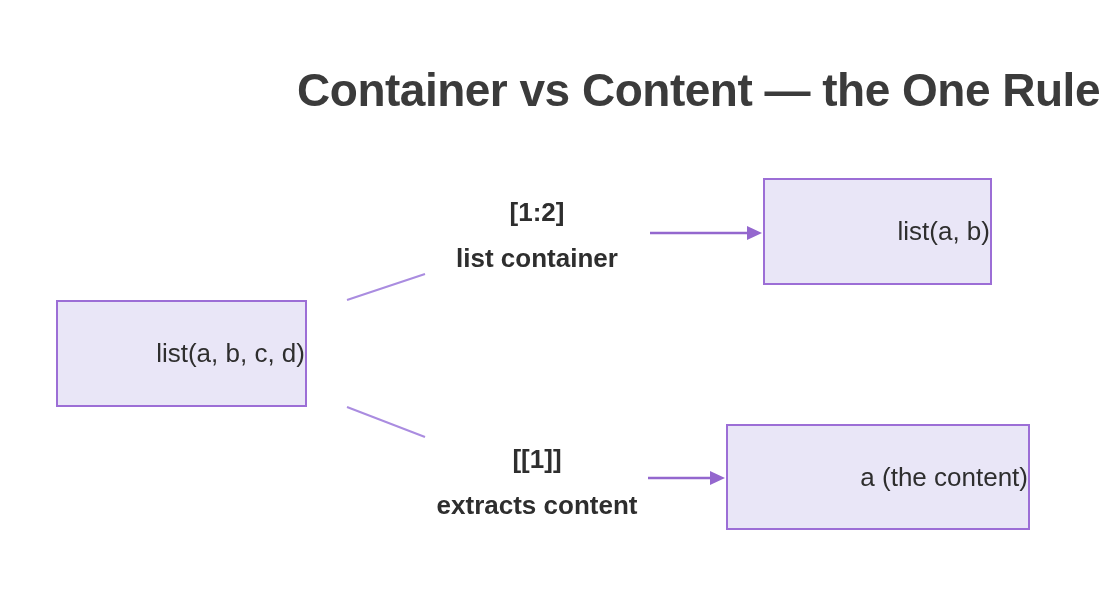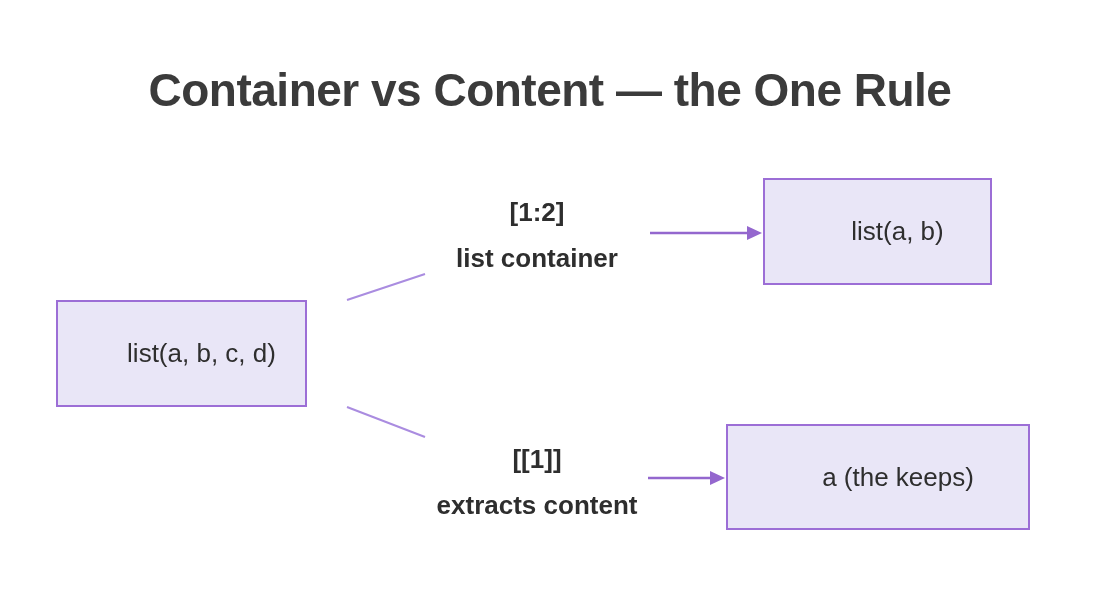--- a/index.html
+++ b/index.html
@@ -21,33 +21,33 @@
     width: 1100px;
     height: 594px;
     background: var(--canvas-bg);
     overflow: hidden;
   }
   .title {
     position: absolute;
     top: 63px;
     left: 0;
     width: 100%;
-    text-align: center;
+    text-align: right;
     font-size: 46px;
     font-weight: 700;
     letter-spacing: -0.5px;
     color: var(--title-text);
   }
   .node {
     position: absolute;
     background: var(--box-fill);
     border: 2px solid var(--box-border);
     display: flex;
     align-items: center;
-    justify-content: center;
+    justify-content: flex-end;
     font-size: 26px;
     color: var(--body-text);
     padding-left: 40px;
   }
   .node.source  { left: 56px;  top: 300px; width: 251px; height: 107px; }
   .node.result-top    { left: 763px; top: 178px; width: 229px; height: 107px; }
   .node.result-bottom { left: 726px; top: 424px; width: 304px; height: 106px; }
   .branch-label {
     position: absolute;
     width: 260px;
@@ -102,16 +102,16 @@
   <div class="node result-top">
     <span>list(a, b)</span>
   </div>
 
   <div class="branch-label bottom">
     <div>[[1]]</div>
     <div>extracts content</div>
   </div>
 
   <div class="node result-bottom">
-    <span>a (the keeps)</span>
+    <span>a (the content)</span>
   </div>
 
 </div>
 
 </body></html>

